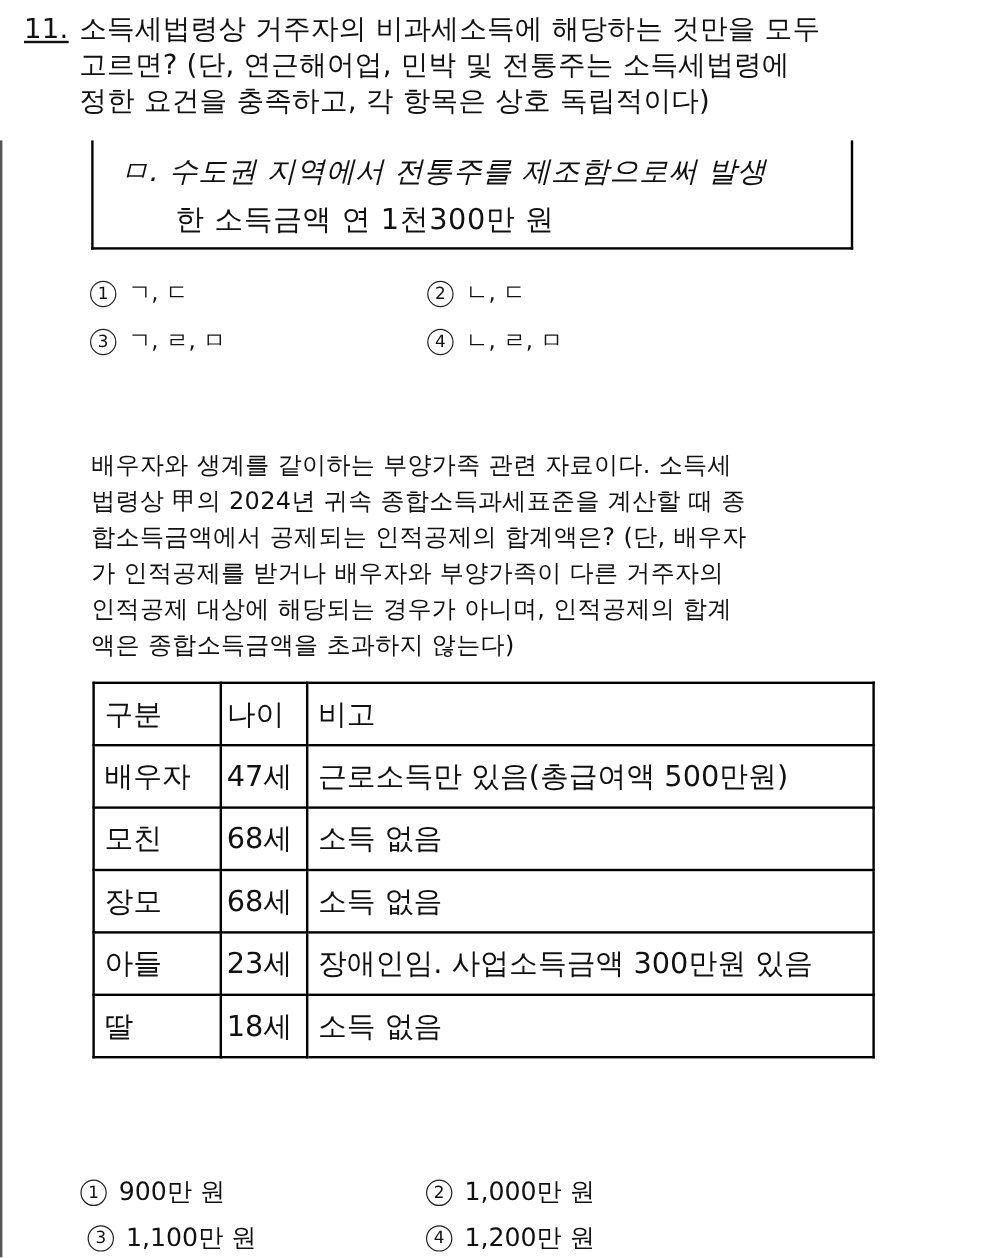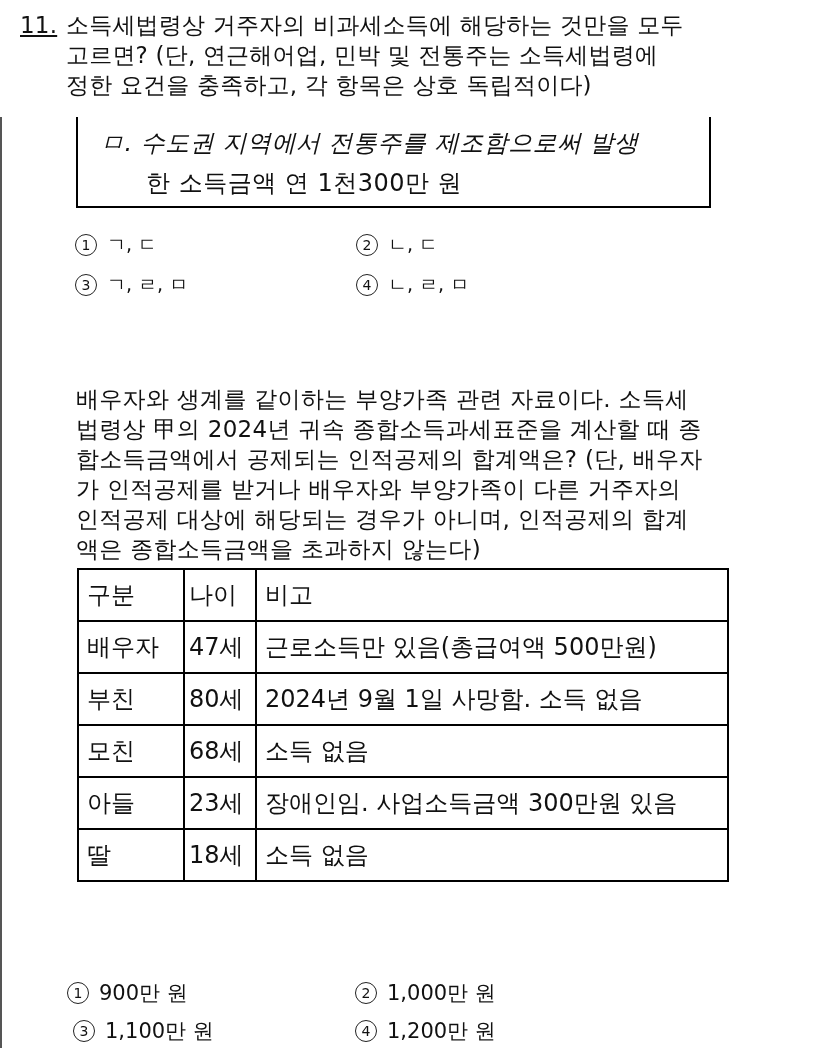--- a/index.html
+++ b/index.html
@@ -7,21 +7,21 @@
          font-family:"DejaVu Sans", "Liberation Sans", sans-serif; color:#111; }
   .abs { position:absolute; }
   .qline { font-size:23px; line-height:30px; white-space:nowrap; letter-spacing:0.2px; }
   .margin-rule { left:0; top:117px; width:2px; height:931px; background:#555; }
   .item-box { left:76px; top:117px; width:631px; height:89px;
               border-left:2px solid #000; border-right:2px solid #000; border-bottom:2px solid #000; }
   .box-text { font-size:24px; line-height:40px; white-space:nowrap; letter-spacing:0.5px; }
   .opt { font-size:19px; line-height:24px; white-space:nowrap; }
   .opt .num { display:inline-block; width:20px; height:20px; border:1px solid #222; border-radius:50%;
               font-size:14px; line-height:20px; text-align:center; margin-right:10px; vertical-align:1px; }
-  .passage { left:76px; top:372px; width:700px; font-size:23px; line-height:30px; letter-spacing:0.3px;margin-top:12px; }
+  .passage { left:76px; top:372px; width:700px; font-size:20px; line-height:30px; letter-spacing:0.3px; }
   .passage p { margin:0; white-space:nowrap; }
   table.fam { position:absolute; left:77px; top:568px; width:652px; border-collapse:collapse; }
   table.fam td { border:2.5px solid #000; height:50px; font-size:24px; padding:0 8px; white-space:nowrap; }
   table.fam td.c { }
   table.fam td.col1 { width:88px; }
   table.fam td.col2 { width:62px; padding:0 4px; }
   .ans { font-size:21px; line-height:28px; }
   .ans .num { display:inline-block; width:20px; height:20px; border:1px solid #222; border-radius:50%;
               font-size:14px; line-height:20px; text-align:center; margin-right:10px; vertical-align:2px; }
 </style>
@@ -68,26 +68,26 @@
     <td class="c col1">구분</td>
     <td class="c col2">나이</td>
     <td class="c">비고</td>
   </tr>
   <tr>
     <td class="c col1">배우자</td>
     <td class="c col2">47세</td>
     <td>근로소득만 있음(총급여액 500만원)</td>
   </tr>
   <tr>
-    <td class="c col1">부친</td>
-    <td class="c col2">80세</td>
-    <td>2024년 9월 1일 사망함. 소득 없음</td>
+    <td class="c col1">모친</td>
+    <td class="c col2">68세</td>
+    <td>소득 없음</td>
   </tr>
   <tr>
-    <td class="c col1">모친</td>
+    <td class="c col1">장모</td>
     <td class="c col2">68세</td>
     <td>소득 없음</td>
   </tr>
   <tr>
     <td class="c col1">아들</td>
     <td class="c col2">23세</td>
     <td>장애인임. 사업소득금액 300만원 있음</td>
   </tr>
   <tr>
     <td class="c col1">딸</td>

